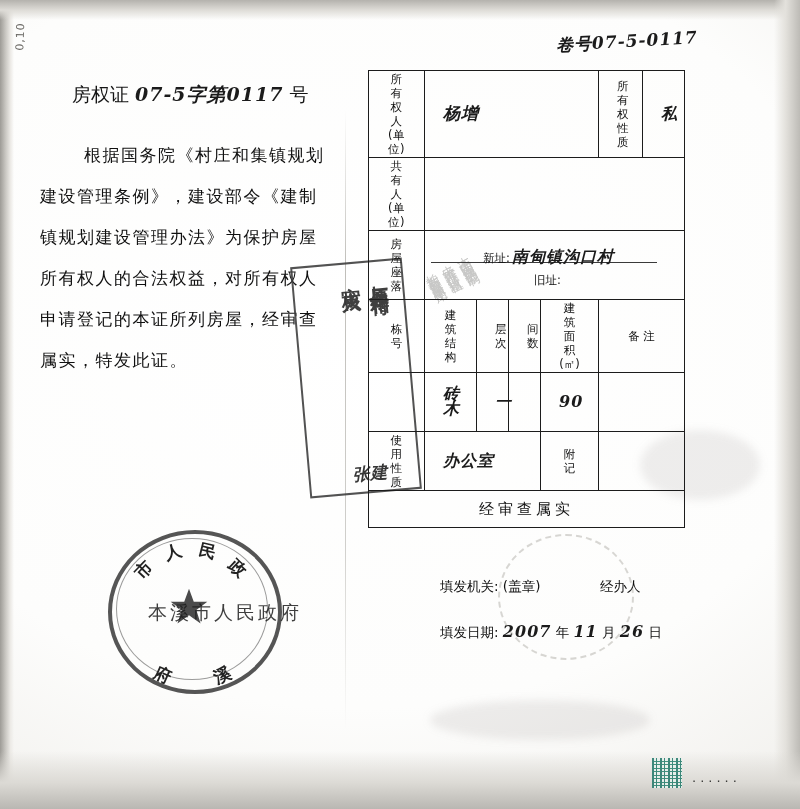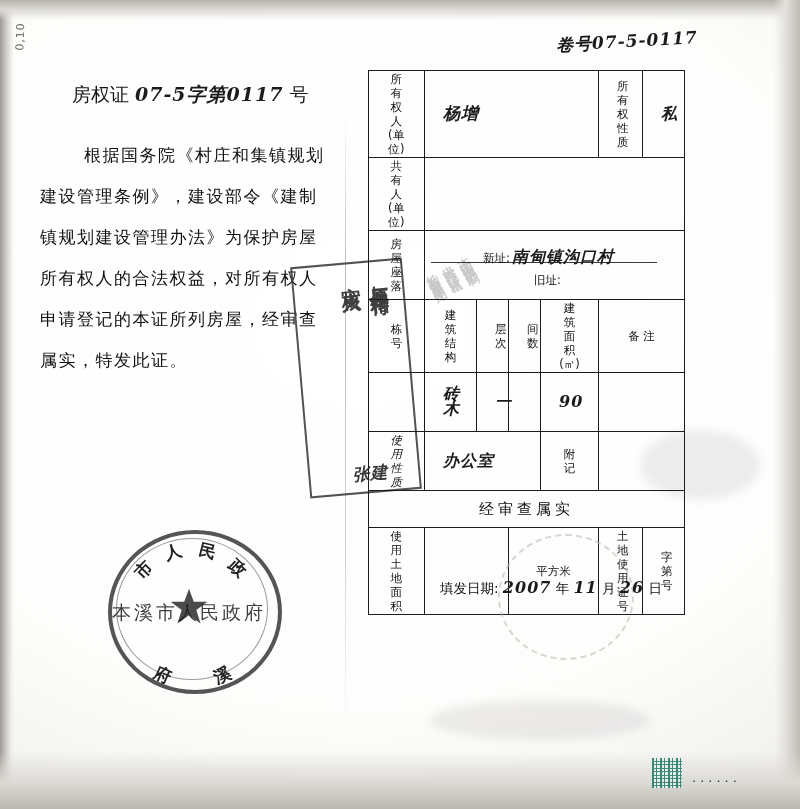--- a/index.html
+++ b/index.html
@@ -357,21 +357,21 @@
     <div class="seal-bottom-text">
       <span style="transform:rotate(24deg);">府</span>
       <span style="transform:rotate(-24deg);">溪</span>
     </div>
     <div class="star">
       <svg width="44" height="44" viewBox="0 0 24 24" aria-hidden="true">
         <polygon points="12,2 14.6,9.1 22,9.1 16,13.6 18.3,21 12,16.5 5.7,21 8,13.6 2,9.1 9.4,9.1" fill="#2b2b2b" opacity="0.85"></polygon>
       </svg>
     </div>
   </div>
-  <div style="position:absolute;left:112px;top:600px;font-family:'DejaVu Serif',serif;font-size:19px;letter-spacing:3px;color:#1d1d1d;opacity:.85;">本溪市人民政府</div>
+  <div style="position:absolute;left:112px;top:600px;font-family:'DejaVu Serif',serif;font-size:19px;letter-spacing:3px;color:#1d1d1d;opacity:.85;padding-left:36px;">本溪市人民政府</div>
 
   <div id="ghost-stamp">
     <div class="gcol g1">本证由国家住房部监制</div>
     <div class="gcol g2">未经许可不得转让出租</div>
     <div class="gcol g3">长期有效最新版本使用</div>
   </div>
 
   <div id="review-stamp">
     <div class="col col1">与原件相符</div>
     <div class="col col2">审核人</div>
@@ -444,59 +444,48 @@
       <tr>
         <td style="height:56px;"></td>
         <td><span class="hand h2">砖木</span></td>
         <td><span class="hand h2">一</span></td>
         <td></td>
         <td><span class="hand h2">90</span></td>
         <td colspan="2"></td>
       </tr>
 
       <tr>
-        <td class="lbl" style="height:42px;font-style:italic;">
+        <td class="lbl" style="height:42px;">
           <div>使用</div>
           <div>性质</div>
         </td>
         <td class="valc" colspan="3">
           <span class="hand h2">办公室</span>
         </td>
         <td>附记</td>
         <td colspan="2"></td>
       </tr>
 
       <tr>
         <td colspan="7" style="height:34px;font-size:15px;letter-spacing:4px;">
           <span>经审查属实</span>
         </td>
       </tr>
 
-      <tr>
-        <td class="lbl" style="height:46px;">
-          <div>使用土</div>
-          <div>地面积</div>
-        </td>
-        <td colspan="2"></td>
-        <td colspan="2">平方米</td>
-        <td>
-          <div>土地使</div>
-          <div>用证号</div>
-        </td>
-        <td>
-          <span>字第</span>
-          <span>号</span>
-        </td>
-      </tr>
     </tbody>
   </table>
 
   <div id="issue-seal"></div>
 
   <div id="issue-block">
+    <div class="row">
+      <span>填发机关:</span>
+      <span>(盖章)</span>
+      <span class="right-lbl">经办人</span>
+    </div>
     <div class="row">
       <span>填发日期:</span>
       <span class="hand">2007</span>
       <span>年</span>
       <span class="hand">11</span>
       <span>月</span>
       <span class="hand">26</span>
       <span>日</span>
     </div>
   </div>

